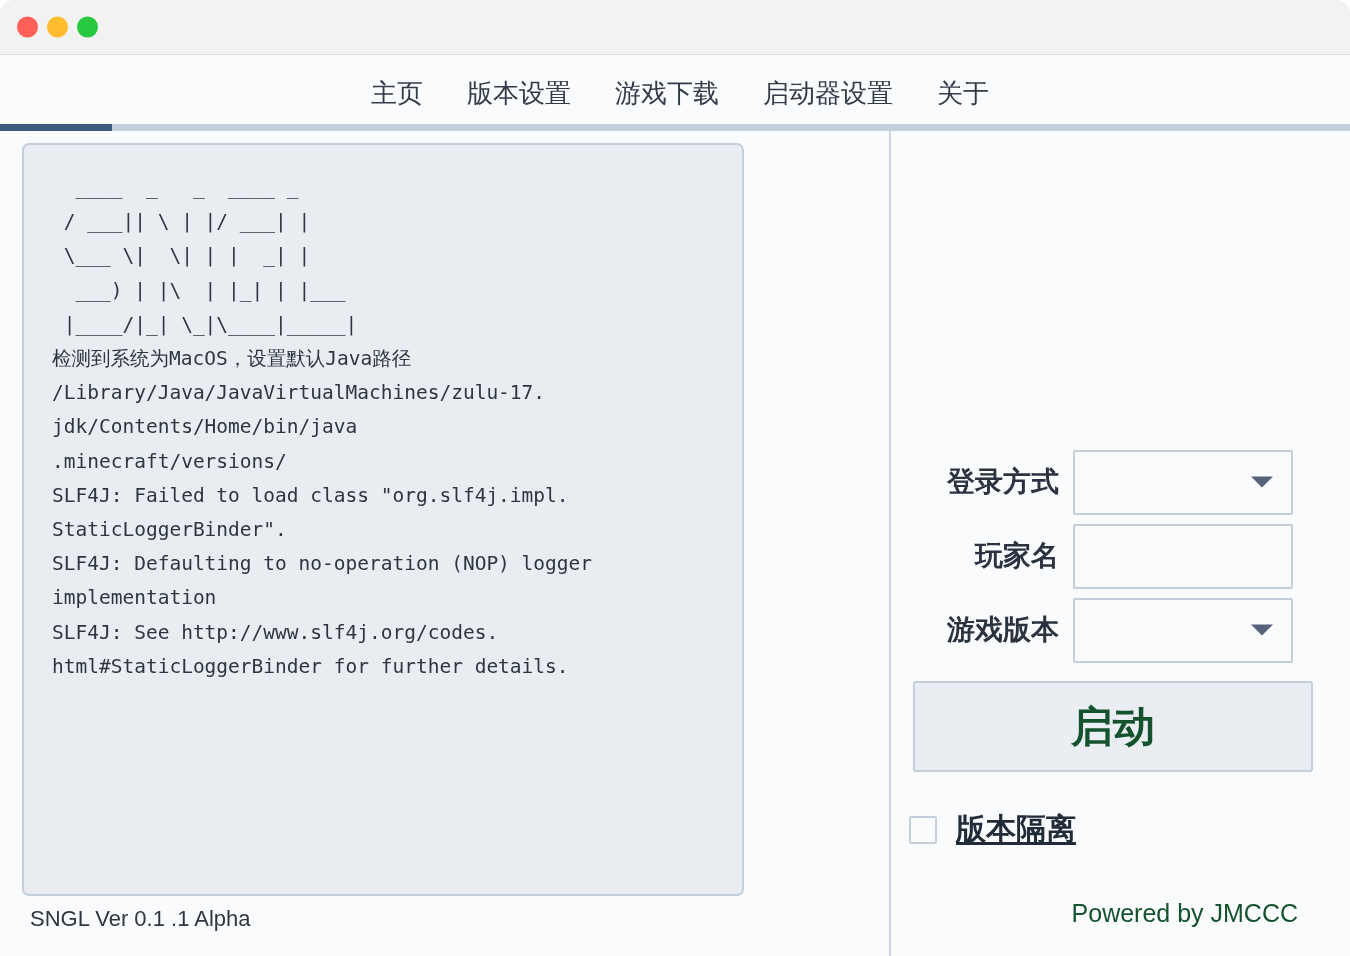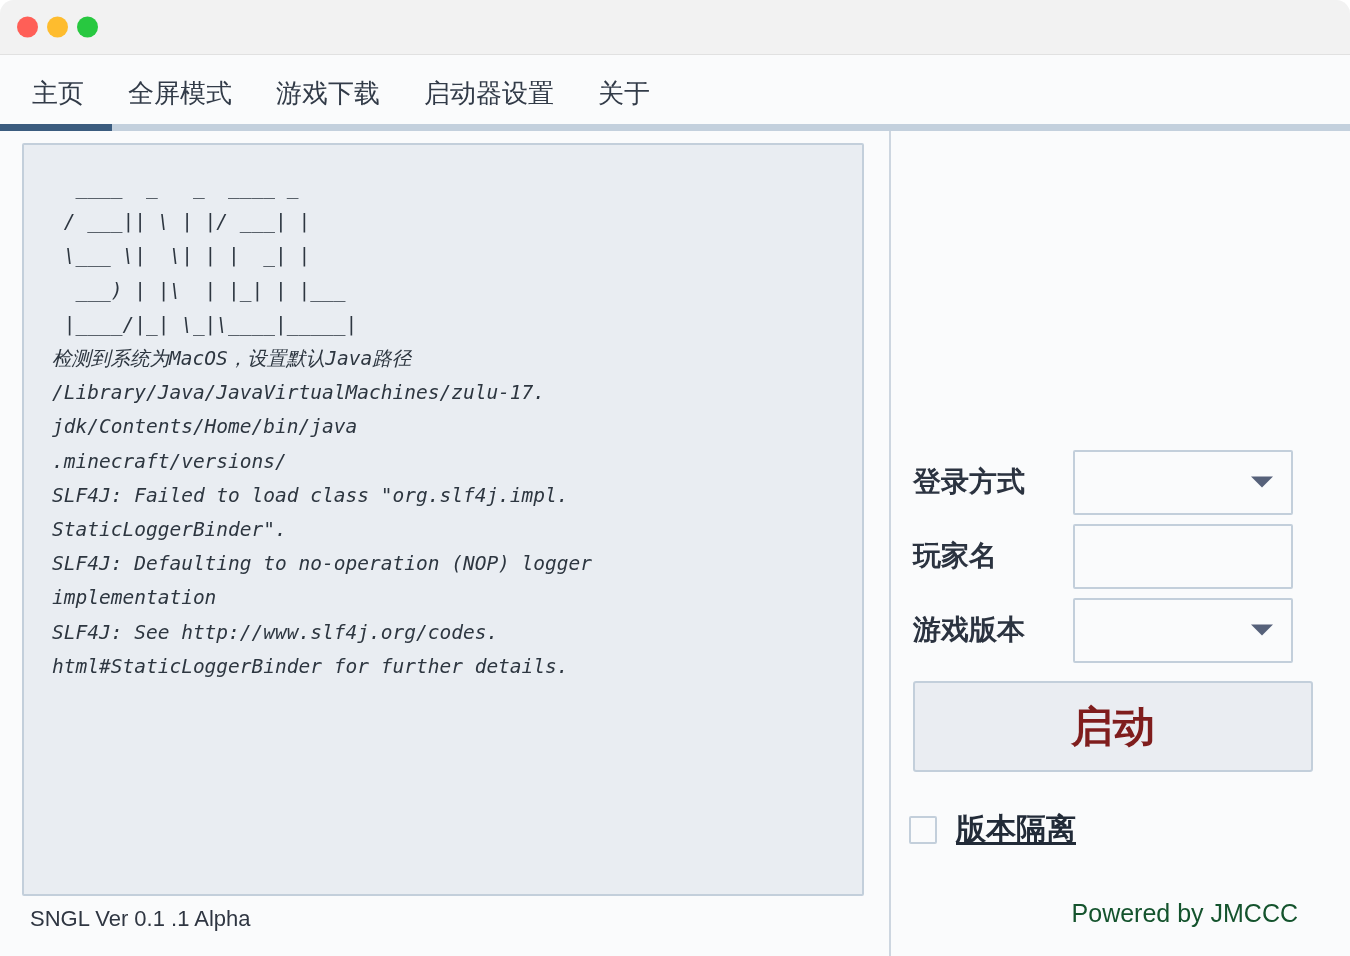--- a/index.html
+++ b/index.html
@@ -53,20 +53,21 @@
   }
 
   
   .tabbar {
     position: relative;
     height: 76px;
     background: #fafbfc;
     display: flex;
     align-items: center;
     padding-left: 22px;
+    justify-content: center;
   }
   .tab {
     font-size: 26px;
     color: #323b48;
     padding: 0 22px;
     line-height: 1;
     cursor: default;
     white-space: nowrap;
   }
   .tab:first-child { padding-left: 10px; }
@@ -99,28 +100,27 @@
     position: relative;
     width: 889px;
     height: 100%;
     background: #fafbfc;
   }
 
   .console {
     position: absolute;
     left: 22px;
     top: 12px;
-    width: 842px;
+    width: 722px;
     height: 753px;
     background: #e9edf2;
     border: 2px solid #c3cfdb;
-    border-radius: 2px;
+    border-radius: 7px;
     overflow: hidden;
     padding: 26px 28px;
-    font-style: italic;
   }
   .console pre {
     font-family: "DejaVu Sans Mono", monospace;
     font-size: 19.5px;
     line-height: 34.2px;
     color: #2d3640;
     white-space: pre;
     letter-spacing: 0px;
   }
 
@@ -153,21 +153,21 @@
     width: 420px;
   }
   .form-row {
     display: flex;
     align-items: center;
     height: 72px;
     margin-bottom: 2px;
   }
   .form-label {
     width: 160px;
-    text-align: left;
+    text-align: right;
     padding-right: 14px;
     font-size: 28px;
     font-weight: bold;
     color: #2b3340;
     white-space: nowrap;
   }
   .field {
     position: relative;
     width: 220px;
     height: 65px;
@@ -202,21 +202,21 @@
     left: 22px;
     top: 550px;
     width: 400px;
     height: 91px;
     background: #eaedf2;
     border: 2px solid #c3cfdb;
     border-radius: 3px;
     font-family: "Liberation Sans", sans-serif;
     font-size: 42px;
     font-weight: bold;
-    color: #7f1d1d;
+    color: #14532d;
     cursor: default;
   }
 
   .checkboxes {
     position: absolute;
     left: 18px;
     top: 678px;
     display: flex;
     align-items: center;
     gap: 18px;
@@ -261,21 +261,21 @@
   <div class="titlebar">
     <div class="traffic">
       <span class="dot red"></span>
       <span class="dot yellow"></span>
       <span class="dot green"></span>
     </div>
   </div>
 
   <div class="tabbar">
     <div class="tab">主页</div>
-    <div class="tab">全屏模式</div>
+    <div class="tab">版本设置</div>
     <div class="tab">游戏下载</div>
     <div class="tab">启动器设置</div>
     <div class="tab">关于</div>
     <div class="tab-underline">
       <div class="active-seg"></div>
     </div>
   </div>
 
   <div class="body-area">
 

